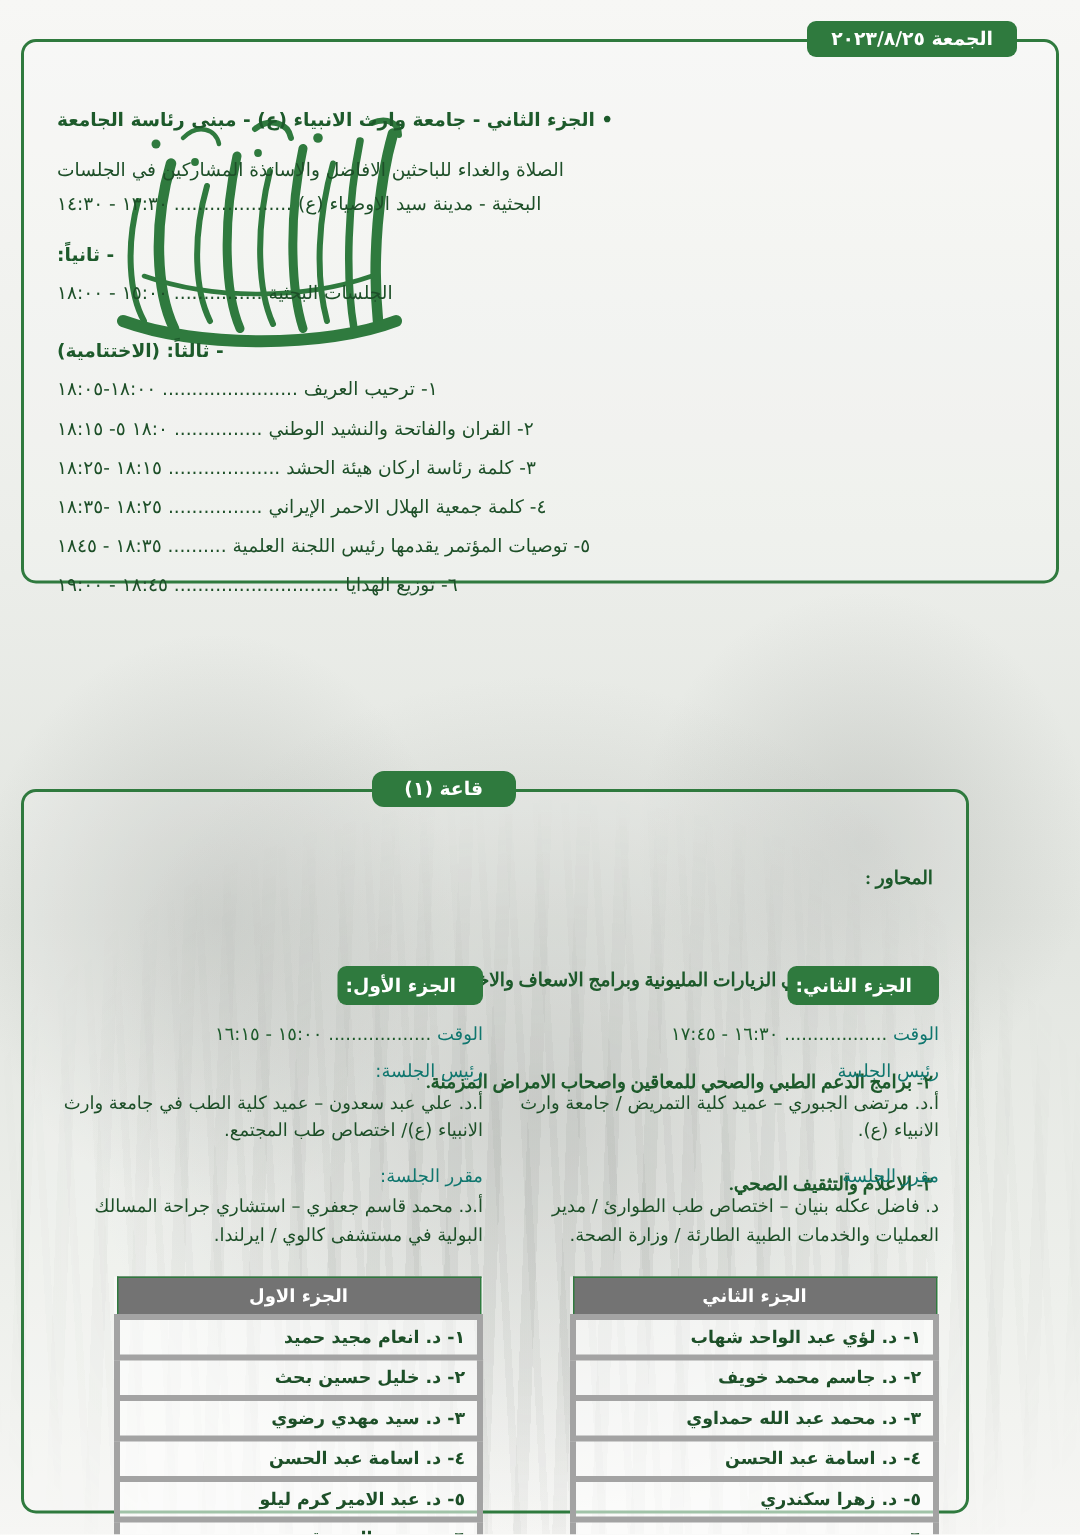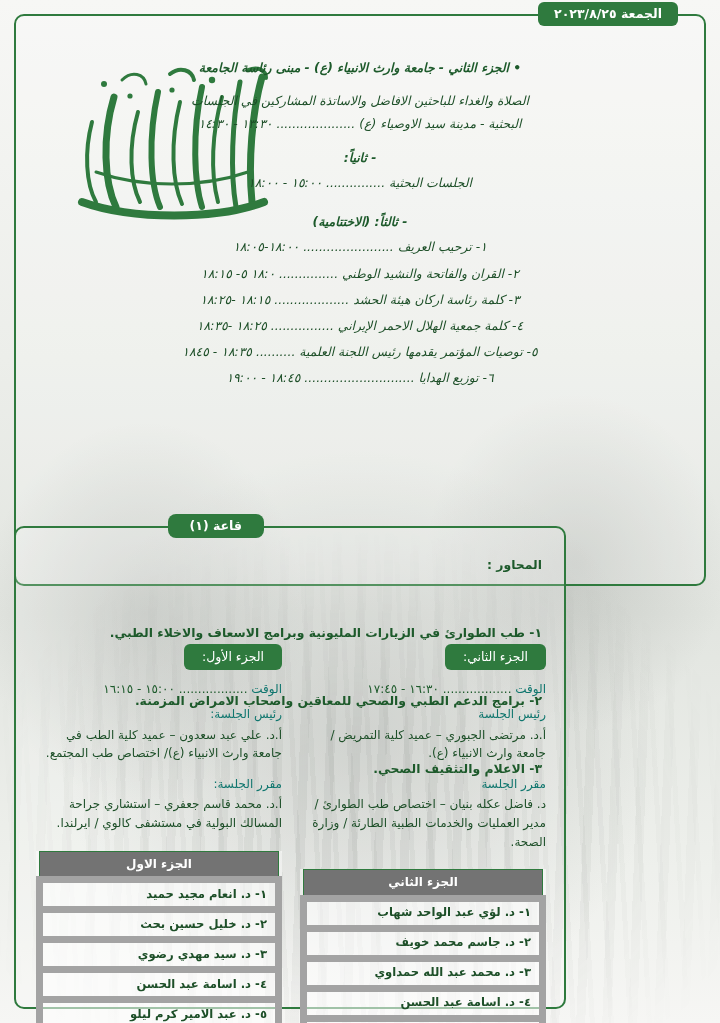--- a/index.html
+++ b/index.html
@@ -33,22 +33,22 @@
       repeating-linear-gradient(87deg, rgba(80,85,80,0.07) 0px, rgba(80,85,80,0.07) 5px, rgba(255,255,255,0) 5px, rgba(255,255,255,0) 19px);
     -webkit-mask-image: radial-gradient(ellipse 70% 60% at 50% 70%, #000 20%, transparent 80%);
             mask-image: radial-gradient(ellipse 70% 60% at 50% 70%, #000 20%, transparent 80%);
   }
   .panel {
     position: absolute;
     border: 2px solid #2f7a3e;
     border-radius: 10px;
     background: rgba(255,255,255,0.18);
   }
-  #top-panel { left: 14px; top: 14px; width: 692px; height: 572px; }
-  #bottom-panel { left: 14px; top: 526px; width: 552px; height: 483px; }
+  #top-panel { left: 14px; top: 26px; width: 692px; height: 363px; }
+  #bottom-panel { left: 14px; top: 526px; width: 632px; height: 483px; }
 
   .calligraphy {
     position: absolute;
     left: 36px; top: 36px;
     width: 240px; height: 180px;
     color: #2f7a3e;
     pointer-events: none;
   }
 
   .date-badge {
@@ -71,72 +71,71 @@
     font-size: 12.5px;
     font-weight: bold;
     padding: 4px 22px 5px 22px;
     border-radius: 8px;
     white-space: nowrap;
   }
 
   .top-body {
     position: absolute;
     right: 22px; top: 42px; left: 22px;
-    text-align: center;
+    text-align: left;
     color: #1d4f28;
     font-size: 12.4px;
     line-height: 1.55;
-    font-style: italic;
   }
   .top-body .line { margin: 0 0 8px 0; color: #1e5a2c; }
   .top-body .bullet { font-weight: bold; color: #1d5a2b; margin-bottom: 14px; }
   .top-body .head { font-weight: bold; margin-bottom: 6px; color: #1d5a2b; }
   .top-body .sub { margin: 0 0 4px 0; }
   .dots { letter-spacing: 1px; }
   .time { direction: ltr; unicode-bidi: embed; display: inline-block; }
 
   .list-item { margin: 0 0 7px 0; }
 
   
   .axes {
-    position: absolute; right: 22px; top: 27px; left: 22px;
-    text-align: right; color: #1d5a2b; font-size: 12.4px; line-height: 1.6;
+    position: absolute; right: 22px; top: 48px; left: 22px;
+    text-align: right; color: #1d5a2b; font-size: 12.4px; line-height: 1.6; font-family: Liberation Serif, serif;
   }
   .axes .title { font-weight: bold; margin-bottom: 4px; }
   .axes .ax { margin-bottom: 3px; font-weight: bold; margin-top: 48px; }
 
   .cols {
     position: absolute; top: 116px; right: 18px; left: 18px;
     display: flex; flex-direction: row; gap: 16px;
   }
   .col { width: 50%; text-align: right; color: #1d5a2b; font-size: 12px; line-height: 1.55; }
   .part-badge {
-    background: #2f7a3e; color: #fff; font-weight: normal;
-    display: inline-block; padding: 3px 18px 4px 18px; border-radius: 6px;
+    background: #2f7a3e; color: #fff; font-weight: bold;
+    display: inline-block; padding: 3px 18px 4px 5px; border-radius: 6px;
     font-size: 12.5px; margin-bottom: 6px;
   }
   .badge-row { text-align: right; }
   .kv { margin: 4px 0 2px 0; }
   .val { color: #1d4f28; margin: 0 0 8px 0; }
   .label { font-weight: normal; color: #0f766e; }
 
   table.names {
     width: 246px;
     margin-top: 10px;
     border-collapse: collapse;
     background: rgba(255,255,255,0.55);
     font-size: 11.6px;
   }
   table.names th {
     background: #737373; color: #fff; font-weight: bold;
     border: 1px solid #2f7a3e; padding: 3px 6px; text-align: center;
     font-size: 12px;
   }
   table.names td {
-    border: 7px solid #a3a3a3; color: #1d4f28; padding: 2.5px 8px;
+    border: 4px solid #a3a3a3; color: #1d4f28; padding: 2.5px 8px;
     text-align: right; font-weight: bold;
   }
   .col-left { display: flex; flex-direction: column; align-items: flex-start; }
   .col-left .badge-row, .col-left .kv, .col-left .val { text-align: right; width: 100%; }
   .tbl-wrap-left { width: 100%; display: flex; justify-content: flex-start; }
   .tbl-wrap-right { width: 100%; display: flex; justify-content: flex-start; }
 </style>
 </head>
 <body>
 

